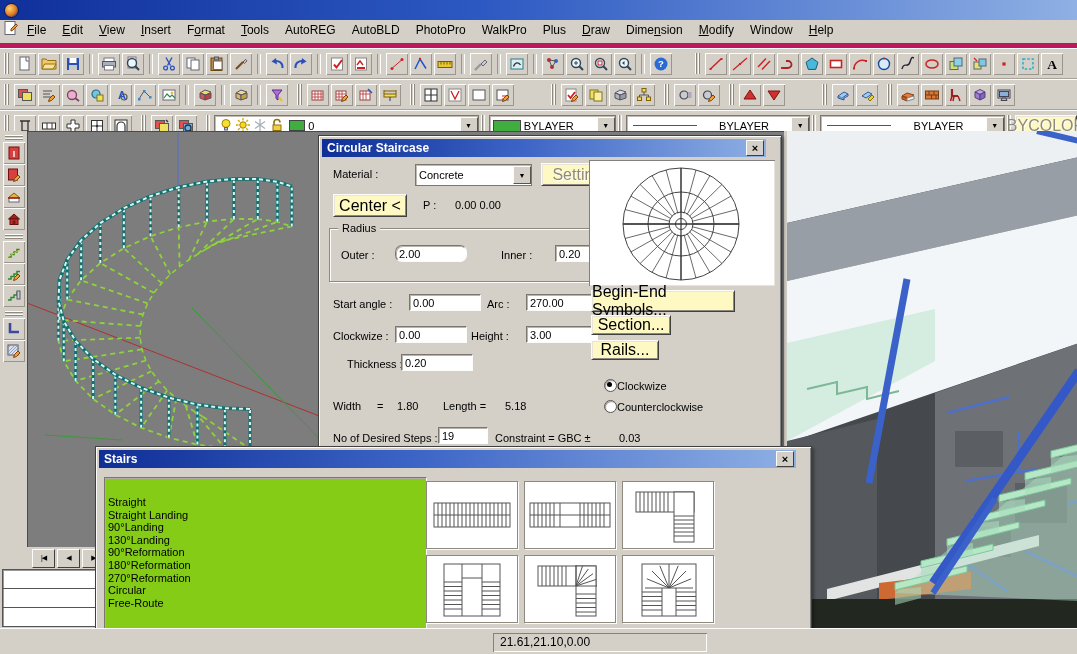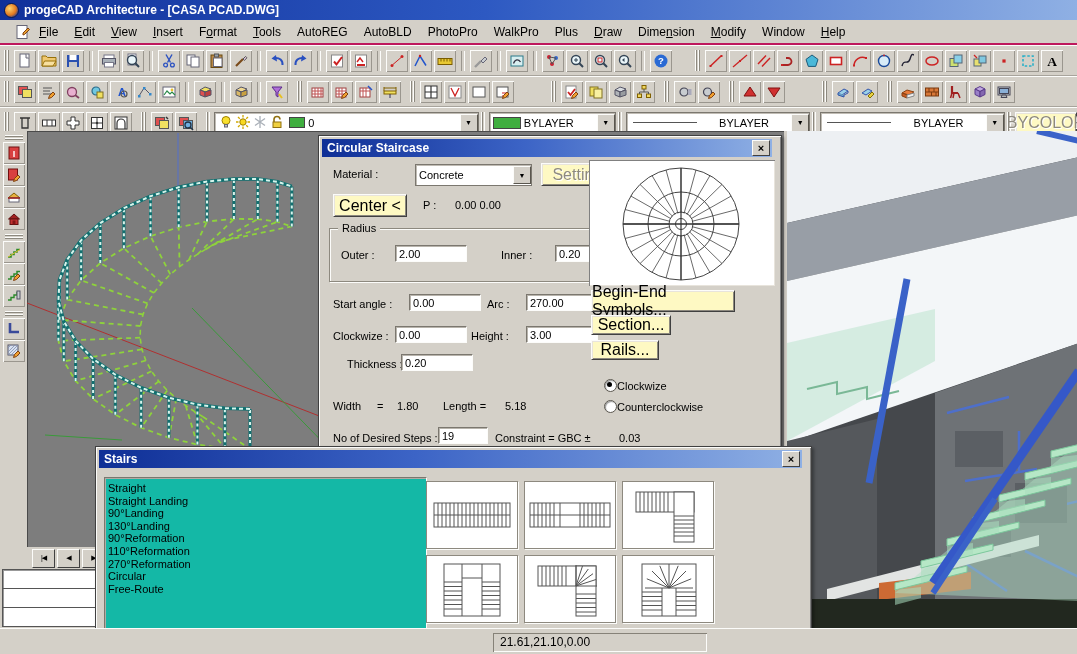--- a/index.html
+++ b/index.html
@@ -3,21 +3,21 @@
 <meta charset="utf-8">
 <style>
   html,body{margin:0;padding:0}
   body{width:1077px;height:654px;overflow:hidden;position:relative;background:#d4d0c8;
        font-family:"Liberation Sans",sans-serif;font-size:11px;color:#000}
   
   .titlebar{height:20px;background:linear-gradient(90deg,#10309a,#2d59c2 45%,#8fb0e4);
     display:flex;align-items:center;color:#fff;font-weight:bold;font-size:12px;padding-left:4px;gap:5px}
   .app-logo{width:13px;height:13px;border-radius:50%;flex:none;
     background:radial-gradient(circle at 35% 35%,#ffd26a,#e07820 55%,#1a3a9a 85%);border:1px solid #0a1a50}
-  .menubar{height:23px;display:flex;align-items:center;border-bottom:2px solid #be185d;padding-left:15px;background:#d4d0c8}
+  .menubar{height:23px;display:flex;align-items:flex-start;border-bottom:5px solid #be185d;padding-left:3px;background:#d4d0c8}
   .mi{padding:3px 8px;font-size:12px}
   .mi u{text-decoration:underline}
   .tbrow{display:flex;align-items:center;height:29px;border-top:1px solid #fcfcfa;border-bottom:1px solid #a8a49c;background:#d4d0c8;padding-left:2px;white-space:nowrap}
   .htb{display:flex;align-items:center;margin-right:6px}
   #row1 .htb:nth-child(2){margin-left:14px}
   #row2 .htb:nth-child(4){margin-left:28px}
   #row2 .htb:nth-child(7){margin-left:28px}
   .tbtn{width:22px;height:22px;display:flex;align-items:center;justify-content:center;margin:0 1px;background:#d4d0c8;
     box-shadow:inset 1px 1px 0 #fcfcfa,inset -1px -1px 0 #9a968e}
   .ticon{display:flex}
@@ -60,45 +60,44 @@
     display:flex;align-items:center;z-index:30;padding-left:3px}
   .sspacer{width:490px;flex:none}
   .scell{height:19px;box-shadow:inset 1px 1px 0 #868278,inset -1px -1px 0 #fcfcfa;display:flex;align-items:center;padding:0 7px;font-size:12px}
   .coords{width:200px;flex:none}
   .stgl{height:19px;margin-left:4px;padding:0 6px;display:flex;align-items:center;background:#d4d0c8;font-size:12px;
     box-shadow:inset 1px 1px 0 #fcfcfa,inset -1px -1px 0 #868278}
   .stgl.off{color:#a29e96;text-shadow:1px 1px 0 #fff}
   
   .dialog{position:absolute;background:#d4d0c8;border:1px solid #404040;
     box-shadow:inset 1px 1px 0 #fcfcfa,inset -1px -1px 0 #808080,2px 2px 3px rgba(0,0,0,.35)}
-  .dtitle{height:18px;margin:3px 9px 0 3px;background:linear-gradient(90deg,#0f2f96,#3c64c6 45%,#8fb0e4);
+  .dtitle{height:18px;margin:3px 15px 0 3px;background:linear-gradient(90deg,#0f2f96,#3c64c6 45%,#8fb0e4);
     color:#fff;font-weight:bold;font-size:12px;display:flex;align-items:center;padding-left:5px}
   .xbtn{margin-left:auto;margin-right:2px;width:16px;height:14px;background:#d4d0c8;color:#000;
     border:1px solid;border-color:#fcfcfa #404040 #404040 #fcfcfa;font-size:11px;font-weight:bold;
     display:flex;align-items:center;justify-content:center;line-height:1}
   .lbl{position:absolute;white-space:nowrap;font-size:11px}
   .field{position:absolute;height:15px;background:#fff;border:1px solid;border-color:#7b776f #fcfcfa #fcfcfa #7b776f;
     box-shadow:inset 1px 1px 0 #b8b4ac;font-family:"Liberation Sans",sans-serif;font-size:11px;padding:0 3px}
   .groupbox{position:absolute;border:1px solid #8d897f;box-shadow:inset 1px 1px 0 #fcfcfa,1px 1px 0 #fcfcfa}
   .glabel{position:absolute;top:-7px;left:8px;background:#d4d0c8;padding:0 4px;font-size:11px}
   .radio{width:11px;height:11px;border-radius:50%;background:#fff;border:1px solid #5a564e;box-shadow:inset 1px 1px 1px #999;display:inline-block;flex:none}
   .radio.sel::after{content:"";display:block;width:5px;height:5px;background:#000;border-radius:50%;margin:2px}
   .radiorow{position:absolute;display:flex;align-items:center;font-size:11px}
   .preview{position:absolute;background:#fff;box-shadow:inset 1px 1px 0 #808080,inset -1px -1px 0 #e8e4dc}
-  .listbox{position:absolute;background:#14b8a6;border:1px solid;border-color:#7b776f #fcfcfa #fcfcfa #7b776f;box-shadow:inset 1px 1px 0 #b0aca4;overflow:hidden;padding:4px 0 0 3px}
+  .listbox{position:absolute;background:#84cc16;border:1px solid;border-color:#7b776f #fcfcfa #fcfcfa #7b776f;box-shadow:inset 1px 1px 0 #b0aca4;overflow:hidden;padding:18px 0 0 3px}
   .sitem{font-size:11px;line-height:12.6px;white-space:nowrap}
   .thumbs{position:absolute;display:flex;flex-wrap:wrap;gap:6px}
   .thumb{width:90px;height:66px;background:#fff;border:1px solid #8d897f;box-shadow:1px 1px 0 #fcfcfa;display:flex;align-items:center;justify-content:center}
 </style>
 </head>
 <body>
 
 <div class="titlebar">
   <span class="app-logo"></span>
-  <span>progeCAD Architecture  - [CASA PCAD.DWG]</span>
 </div>
 <div class="menubar">
   <span class="ticon" id="mdocicon">
       <svg width="16" height="16" viewBox="0 0 16 16">
         <rect x="2" y="1.5" width="10" height="13" fill="#fff" stroke="#667"></rect>
         <path d="M8 9l5-5 1.5 1.5L9.5 10.5 8 11z" fill="#e8a030" stroke="#804010" stroke-width="1"></path>
       </svg>
     </span>
   <span id="menuitems" style="display:flex">
       <span class="mi"><u>F</u>ile</span>
@@ -1037,21 +1036,21 @@
   </div>
   <div class="btn disabled" style="position:absolute;left:222px;top:27px;width:92px;height:21px">Settings...</div>
   <div class="btn" style="position:absolute;left:14px;top:58px;width:72px;height:21px">Center &lt;</div>
   <span class="lbl" style="left:104px;top:63px">P :</span>
   <span class="lbl" style="left:136px;top:63px">0.00 0.00</span>
 
   <div class="groupbox" style="left:10px;top:92px;width:300px;height:52px">
     <span class="glabel">Radius</span>
   </div>
   <span class="lbl" style="left:22px;top:113px">Outer :</span>
-  <input class="field" style="left: 76px; top: 109px; width: 64px;" readonly="" value="2.00">
+  <input class="field" style="left: 76px; top: 109px; width: 64px; border-radius: 7px;" readonly="" value="2.00">
   <span class="lbl" style="left:182px;top:113px">Inner :</span>
   <input class="field" style="left: 236px; top: 109px; width: 64px;" readonly="" value="0.20">
 
   <span class="lbl" style="left:14px;top:162px">Start angle :</span>
   <input class="field" style="left: 90px; top: 158px; width: 64px;" readonly="" value="0.00">
   <span class="lbl" style="left:168px;top:162px">Arc :</span>
   <input class="field" style="left: 207px; top: 158px; width: 64px;" readonly="" value="270.00">
 
   <span class="lbl" style="left:14px;top:194px">Clockwize :</span>
   <input class="field" style="left: 76px; top: 190px; width: 64px;" readonly="" value="0.00">
@@ -1123,21 +1122,21 @@
   <div class="dtitle">
     <span>Stairs</span>
     <span class="xbtn">×</span>
   </div>
   <div class="listbox" style="left:8px;top:30px;width:318px;height:148px">
       <div class="sitem">Straight</div>
       <div class="sitem">Straight Landing</div>
       <div class="sitem">90°Landing</div>
       <div class="sitem">130°Landing</div>
       <div class="sitem">90°Reformation</div>
-      <div class="sitem">110°Reformation</div>
+      <div class="sitem">180°Reformation</div>
       <div class="sitem">270°Reformation</div>
       <div class="sitem">Circular</div>
       <div class="sitem">Free-Route</div>
     </div>
   <div class="thumbs" style="left:330px;top:34px;width:382px">
       <div class="thumb">
         <svg width="88" height="62" viewBox="0 0 88 62">
           <rect x="6" y="19" width="76" height="24" fill="#fff" stroke="#555"></rect>
           <path d="M10 19V43M14 19V43M18 19V43M22 19V43M26 19V43M30 19V43M34 19V43M38 19V43M42 19V43M46 19V43M50 19V43M54 19V43M58 19V43M62 19V43M66 19V43M70 19V43M74 19V43M78 19V43M6 31H82" fill="none" stroke="#555" stroke-width="1"></path>
         </svg>

